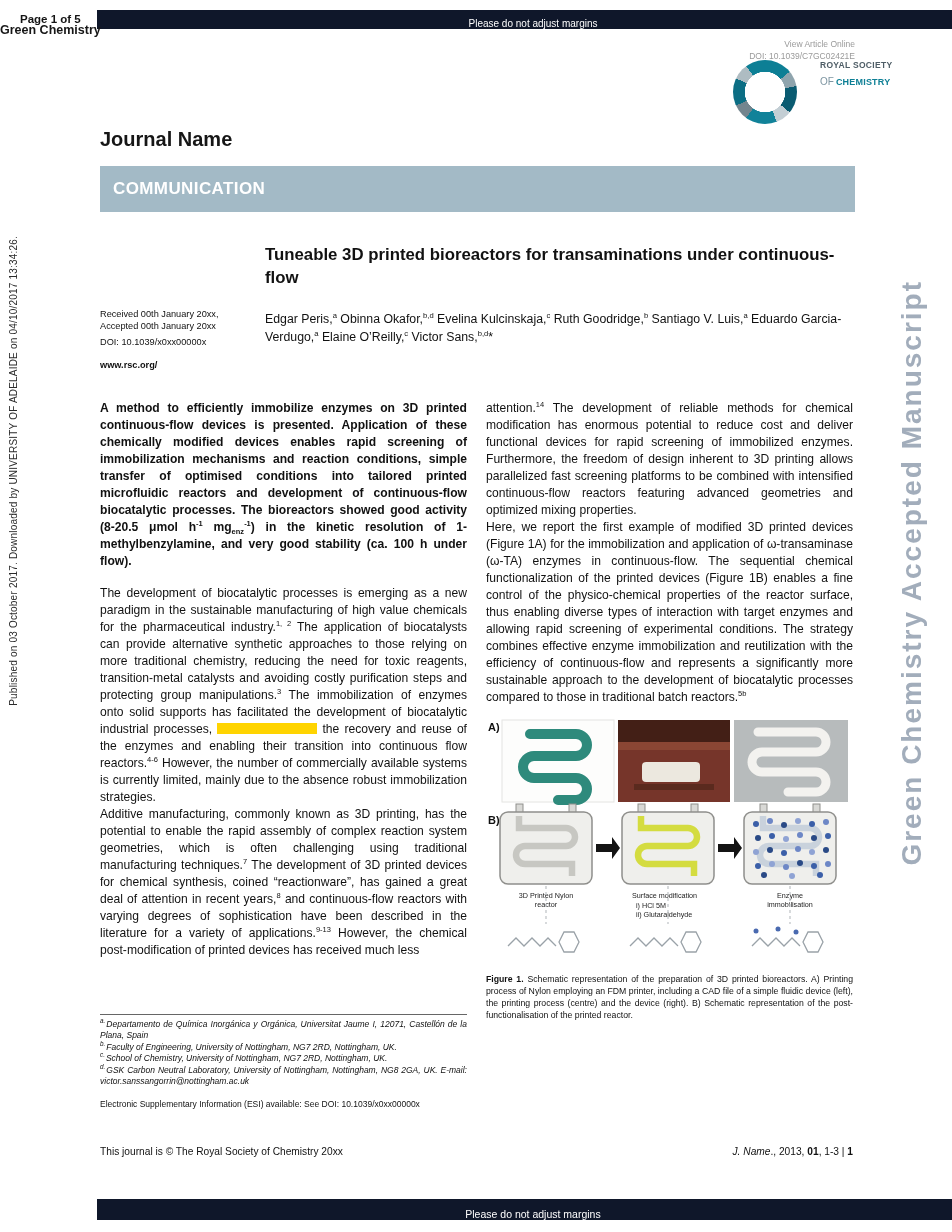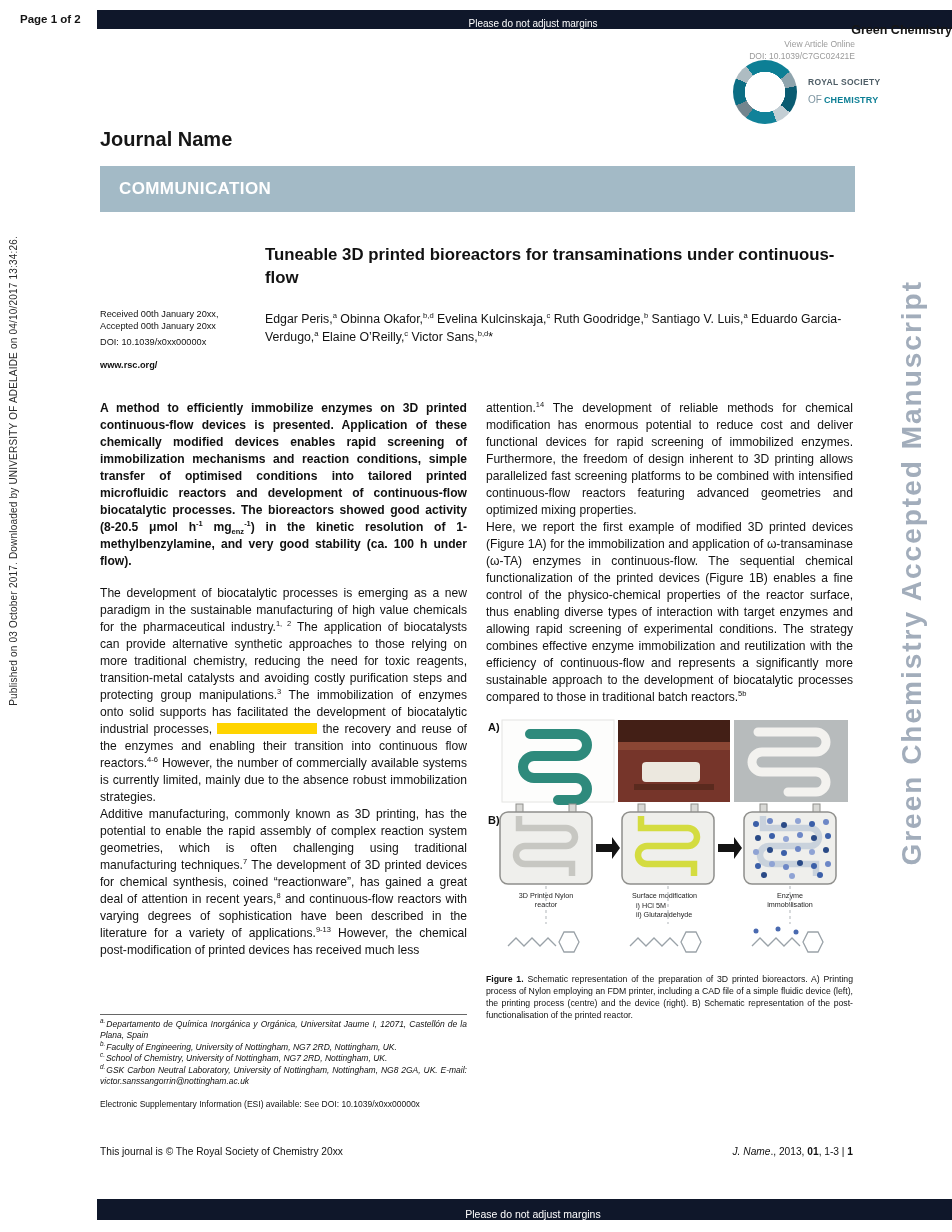--- a/index.html
+++ b/index.html
@@ -9,47 +9,47 @@
   }
   sup{font-size:0.62em;vertical-align:super;line-height:0}
   sub{font-size:0.62em;vertical-align:sub;line-height:0}
 
   
   .margin-bar{position:absolute;left:97px;width:872px;background:#0f172a;color:#fdfdfd;
     display:flex;align-items:flex-end;justify-content:center;font-size:10px}
   .margin-bar.top{top:10px;height:19px}
   .margin-bar.bottom{top:1199px;height:21px;font-size:10.5px}
   .page-indicator{position:absolute;left:20px;top:13px;font-size:11.5px;font-weight:bold;color:#141414}
-  .running-head{position:absolute;left:0;right:0;top:23px;text-align:right;
+  .running-head{position:absolute;left:0;right:0;top:23px;text-align:left;
     font-size:12.5px;font-weight:bold;color:#161616}
   .view-online{position:absolute;right:97px;top:39px;text-align:right;font-size:8.5px;
     line-height:1.4;color:#9a9a9a}
 
   
-  .rsc-logo{position:absolute;left:733px;top:60px;display:flex;align-items:center;gap:11px}
+  .rsc-logo{position:absolute;left:733px;top:60px;display:flex;align-items:flex-start;gap:23px}
   .logo-ring{width:64px;height:64px;border-radius:50%;
     background:
       radial-gradient(circle,#ffffff 0 20px,rgba(0,0,0,0) 20.5px),
       conic-gradient(#0d7f95 0% 14%, #8fa4ad 14% 22%, #0a5b71 22% 36%, #c3ced4 36% 44%,
                      #118299 44% 60%, #73858e 60% 68%, #0c6e84 68% 82%, #aebcc2 82% 90%, #0d7f95 90% 100%)}
   .logo-text{display:flex;flex-direction:column;line-height:1.2}
   .lt1{font-size:8.5px;font-weight:bold;color:#4e5d66;letter-spacing:0.3px}
   .lt2 .of{font-style:normal;font-size:10px;color:#7d95a1;margin-right:2px}
   .lt2 .chem{font-size:9px;color:#0d7f95;letter-spacing:0.2px;font-weight:bold}
 
   
   .wm{position:absolute;writing-mode:vertical-rl;transform:rotate(180deg);white-space:nowrap}
   .wm-right{left:896px;top:280px;font-size:28px;font-weight:bold;color:#a2adbb;letter-spacing:2px}
   .wm-left{left:8px;top:236px;font-size:10px;color:#2a2a2a;letter-spacing:0.2px}
 
   
   .journal-name{position:absolute;left:100px;top:128px;font-size:20px;font-weight:bold;color:#161616}
   .banner{position:absolute;left:100px;top:166px;width:755px;height:46px;background:#a3bac6;
     color:#fff;font-size:17px;font-weight:bold;letter-spacing:0.4px;display:flex;align-items:center;
-    padding-left:19px;box-sizing:border-box}
+    padding-left:13px;box-sizing:border-box}
 
   
   .article-title{position:absolute;left:265px;top:244px;width:588px;font-size:16.8px;
     font-weight:bold;line-height:1.35;color:#111}
   .meta{position:absolute;left:100px;top:308px;width:160px;font-size:9.2px;line-height:1.35;color:#111}
   .meta .doi{margin-top:3px}
   .meta .web{margin-top:11px;font-weight:bold}
   .authors{position:absolute;left:265px;top:311px;width:588px;font-size:12.3px;line-height:1.45;color:#111}
 
   
@@ -76,21 +76,21 @@
   .fn-item sup{font-size:0.75em;margin-right:1px}
   .fn-esi{font-style:normal;text-align:justify;margin-top:12px}
 
   
   .footer-left{position:absolute;left:100px;top:1146px;font-size:10.2px;color:#111}
   .footer-right{position:absolute;right:99px;top:1146px;font-size:10.2px;color:#111;text-align:right}
 </style>
 </head>
 <body>
 
-<div class="page-indicator">Page 1 of 2</div>
+<div class="page-indicator">Page 1 of 5</div>
 <div class="margin-bar top">
   <span>Please do not adjust margins</span>
 </div>
 <div class="running-head">Green Chemistry</div>
 <div class="view-online">
   <div>View Article Online</div>
   <div>DOI: 10.1039/C7GC02421E</div>
 </div>
 
 <div class="rsc-logo">

